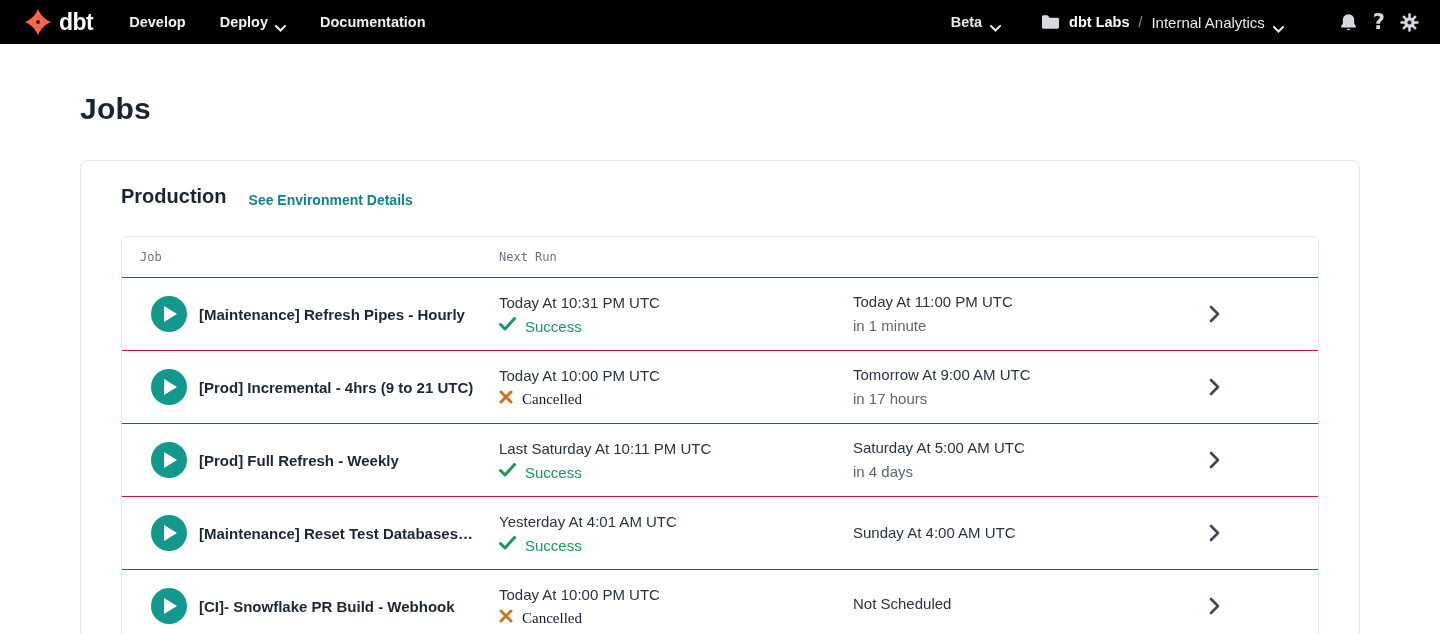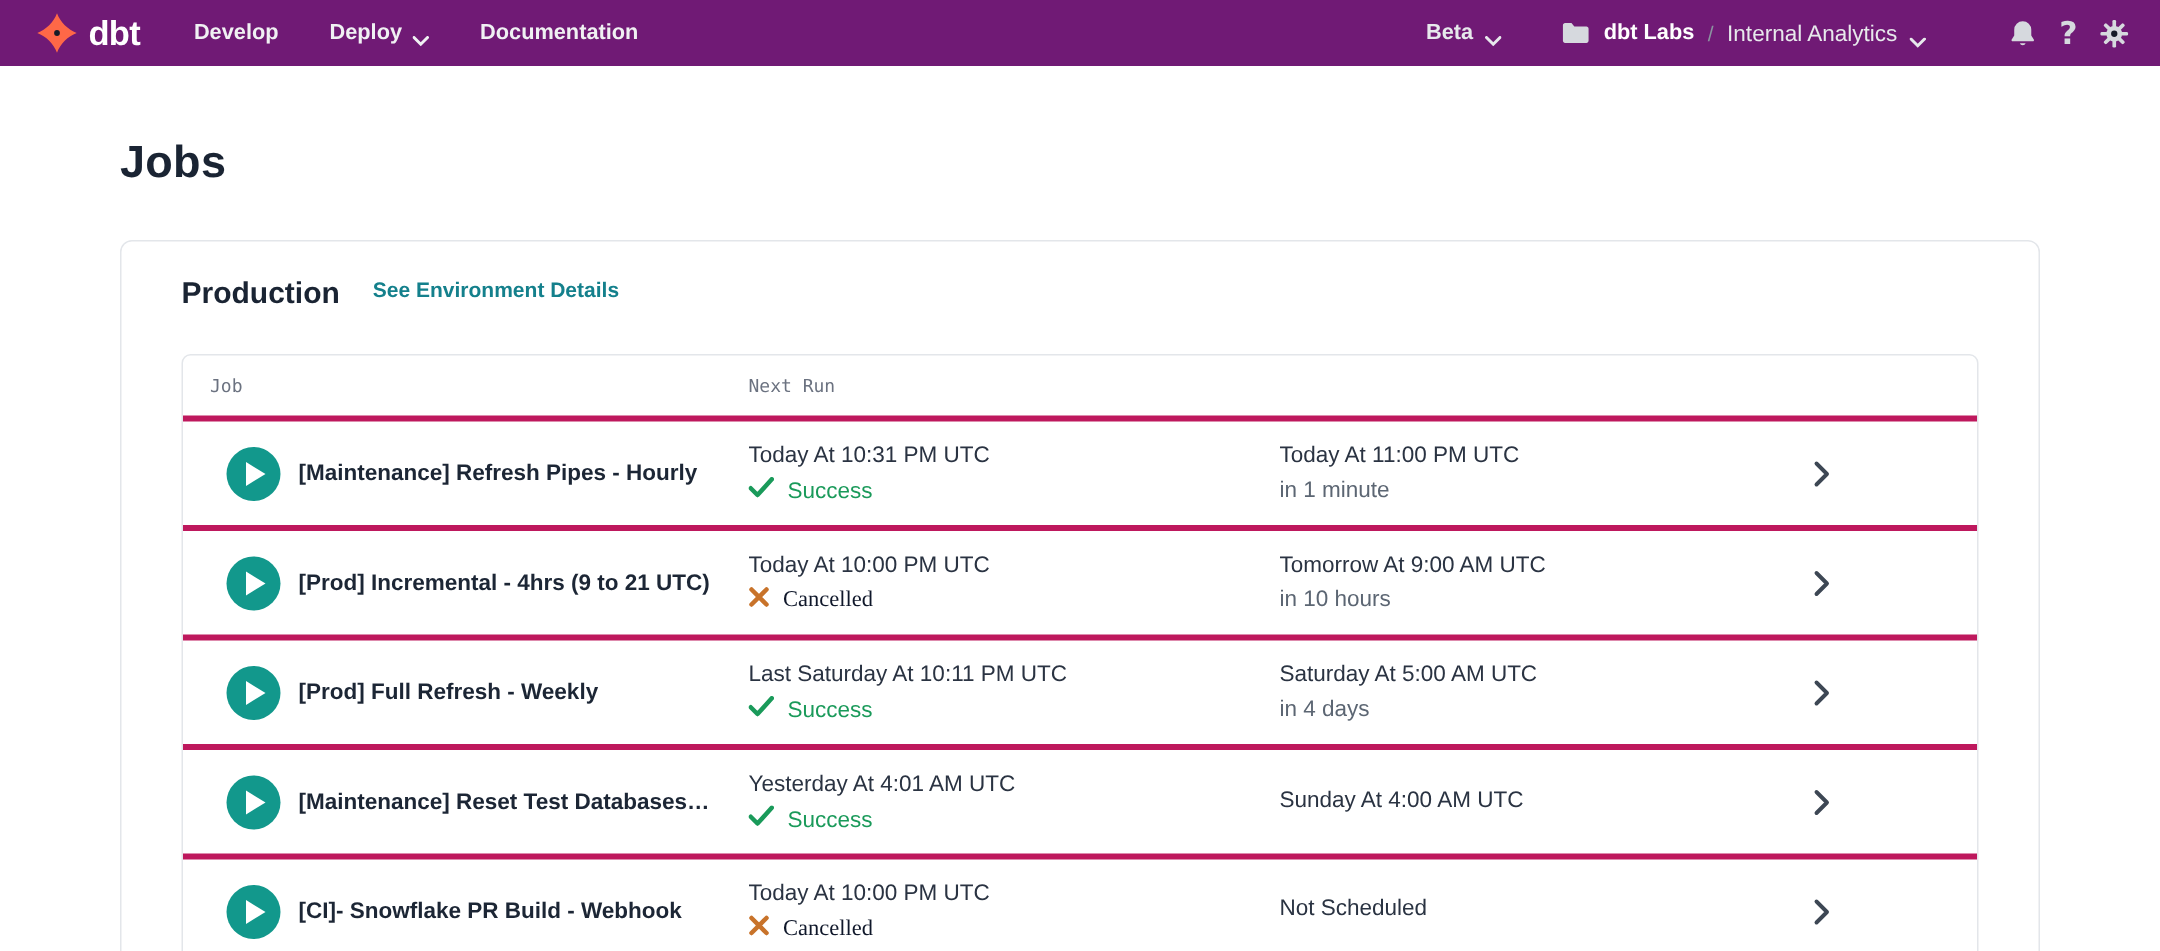--- a/index.html
+++ b/index.html
@@ -1,20 +1,20 @@
 <!DOCTYPE html>
 <html><head>
 <meta charset="utf-8">
 <style>
   * { margin:0; padding:0; box-sizing:border-box; }
   html,body { width:1440px; height:634px; overflow:hidden; background:#fff;
     font-family:"Liberation Sans", sans-serif; }
 
   
-  .navbar { height:44px; background:#701a75; display:flex; align-items:center;
+  .navbar { height:44px; background:#000000; display:flex; align-items:center;
     justify-content:space-between; padding:0 20px 0 24px; }
   .nav-left, .nav-right { display:flex; align-items:center; }
   .logo { display:flex; align-items:center; gap:7px; margin-right:36px; }
   .logo-text { color:#fff; font-size:23px; font-weight:bold; letter-spacing:-0.5px; }
   .nav-link { color:#f0f1f3; font-size:14.5px; font-weight:600; margin-right:34px;
     display:flex; align-items:center; gap:7px; cursor:pointer; }
   .chev-down { width:11px; height:7px; display:inline-block; }
   .nav-right { gap:0; }
   .beta { color:#e7e9ec; font-size:14.5px; font-weight:600; display:flex;
     align-items:center; gap:8px; margin-right:40px; cursor:pointer; }
@@ -30,31 +30,31 @@
   .page-head { display:flex; align-items:center; justify-content:space-between;
     padding:0 80px; margin-top:48px; }
   .page-title { font-size:30px; font-weight:700; color:#1a2433; letter-spacing:0.2px; }
   .create-btn { background:#0d7377; color:#fff; border:none; border-radius:5px;
     font-size:15px; font-weight:400; padding:9px 19px; cursor:pointer;
     font-family:"Liberation Sans", sans-serif; }
 
   
   .env-card { margin:34px 80px 0 80px; border:1px solid #e3e6ea; border-radius:8px;
     height:600px; padding:24px 40px; background:#fff; }
-  .env-head { display:flex; align-items:flex-start; gap:22px; }
+  .env-head { display:flex; align-items:flex-end; gap:22px; }
   .env-name { font-size:20px; font-weight:700; color:#1a2433; }
   .env-link { font-size:14px; font-weight:700; color:#14808c; text-decoration:none; cursor:pointer; }
 
   
   .jobs-table { margin-top:28px; border:1px solid #e3e6ea; border-radius:6px; background:#fff; }
   .t-head { display:grid; grid-template-columns:359px 354px 330px 1fr;
     padding-left:18px; height:40px; align-items:center;
     font-family:"DejaVu Sans Mono", monospace; font-size:12px; color:#6b7280; }
   .t-row { display:grid; grid-template-columns:48px 300px 354px 330px 1fr;
-    padding-left:29px; height:73px; align-items:center; border-top:4px solid #be185d;
+    padding-left:29px; height:73px; align-items:center; border-top:1px solid #be185d;
     cursor:pointer; }
   .play-btn { width:36px; height:36px; border-radius:50%; background:#12988c;
     display:flex; align-items:center; justify-content:center; cursor:pointer; }
   .play-tri { width:0; height:0; border-style:solid; border-width:8px 0 8px 13px;
     border-color:transparent transparent transparent #fff; margin-left:3px; }
   .job-name { font-size:15px; font-weight:700; color:#1c2635; white-space:nowrap;
     overflow:hidden; text-overflow:ellipsis; padding-right:24px; }
   .run-time { font-size:15px; color:#2a3342; line-height:1.35; }
   .run-sub { font-size:15px; color:#5c6673; line-height:1.35; margin-top:3px; }
   .status-line { display:flex; align-items:center; gap:9px; margin-top:4px; }
@@ -203,21 +203,21 @@
               <span class="icon-x">
                 <svg width="14" height="14" viewBox="0 0 14 14">
                   <path d="M2 2 L12 12 M12 2 L2 12" stroke="#c8732a" stroke-width="3" stroke-linecap="round"></path>
                 </svg>
               </span>
               <span class="status-label">Cancelled</span>
             </div>
           </span>
           <span>
             <div class="run-time">Tomorrow At 9:00 AM UTC</div>
-            <div class="run-sub">in 10 hours</div>
+            <div class="run-sub">in 17 hours</div>
           </span>
           <span class="row-chevron">
             <svg width="11" height="18" viewBox="0 0 11 18">
               <polyline points="2,2 9,9 2,16" fill="none" stroke="#3d4754" stroke-width="2.6" stroke-linecap="round" stroke-linejoin="round"></polyline>
             </svg>
           </span>
         </div>
 
         <div class="t-row">
           <span class="play-btn">

